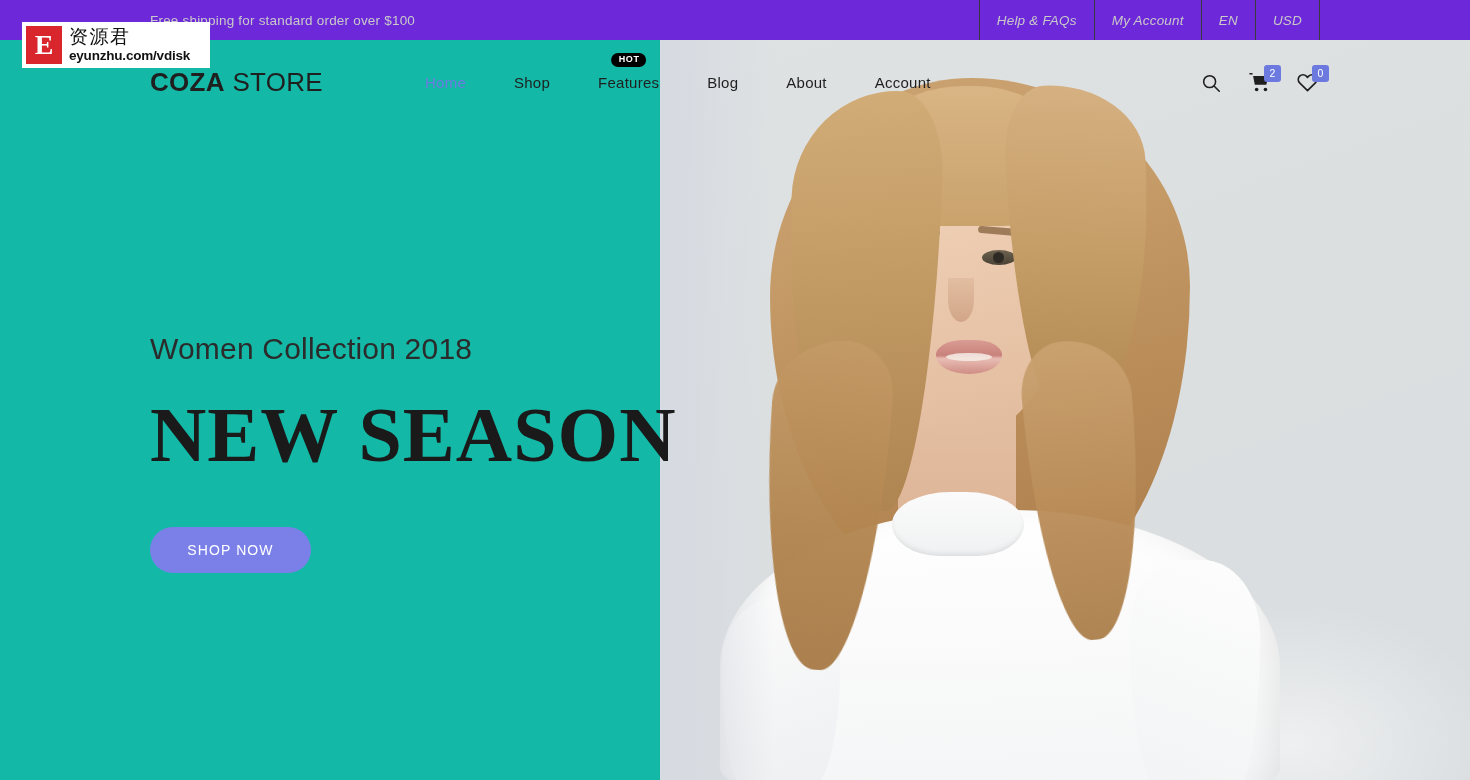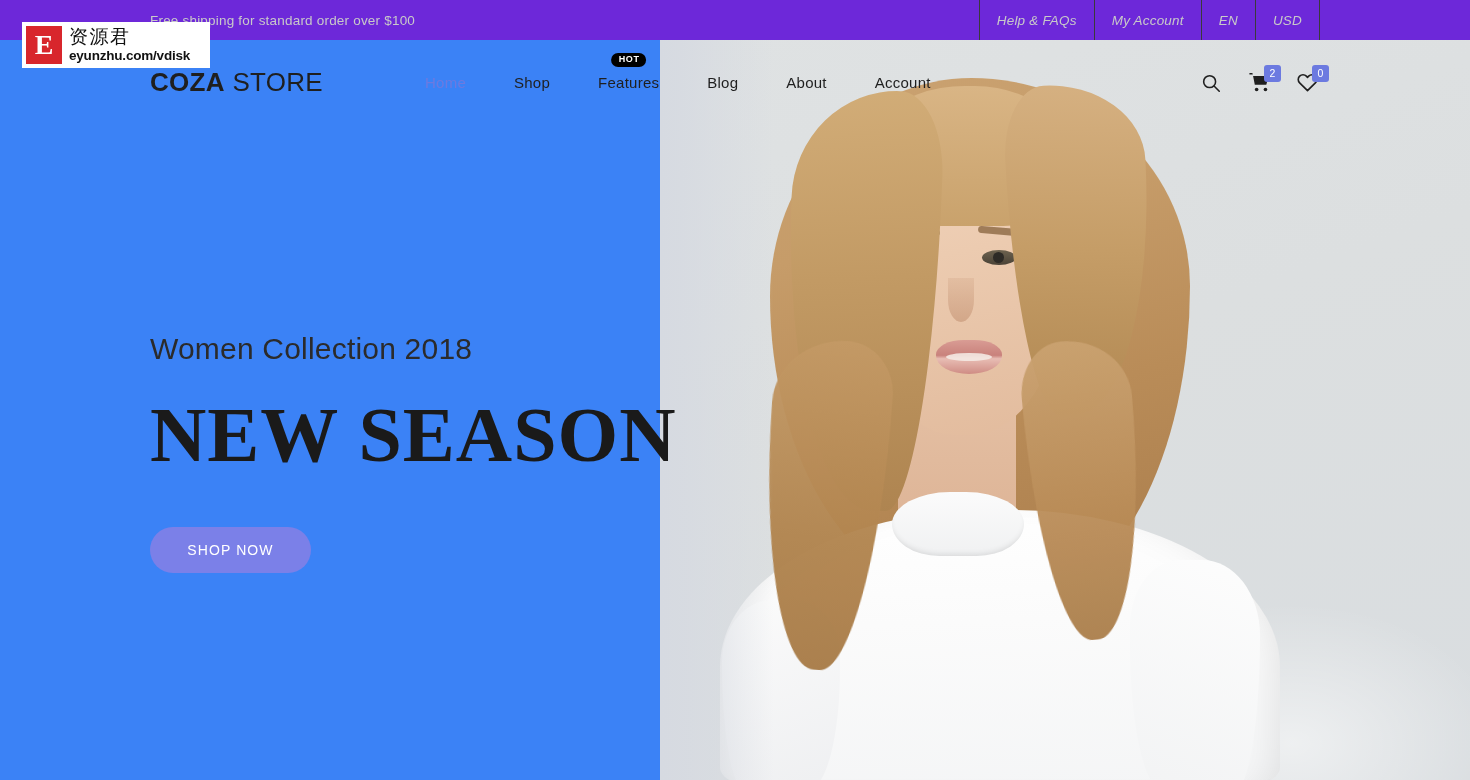--- a/index.html
+++ b/index.html
@@ -65,21 +65,21 @@
   .count-badge{
     position:absolute; top:-5px; right:-9px; min-width:17px; height:17px;
     background:#6c7ae0; color:#fff; font-size:10.5px; font-weight:500;
     border-radius:3px; display:flex; align-items:center;
     justify-content:center; padding:0 3px; line-height:1;
   }
 
   
   .hero{
     position:absolute; top:40px; left:0; width:1470px; height:740px;
-    background:#3b82f6; overflow:hidden;
+    background:#14b8a6; overflow:hidden;
   }
   .hero-photo{
     position:absolute; top:0; right:0; width:810px; height:740px;
     background:
       radial-gradient(ellipse 300px 200px at 78% 95%, rgba(255,255,255,.55), transparent 70%),
       linear-gradient(160deg,#dfe2e3 0%, #dcdfe0 45%, #d9dde0 100%);
     overflow:hidden;
   }
   
   .hero-photo:after{

